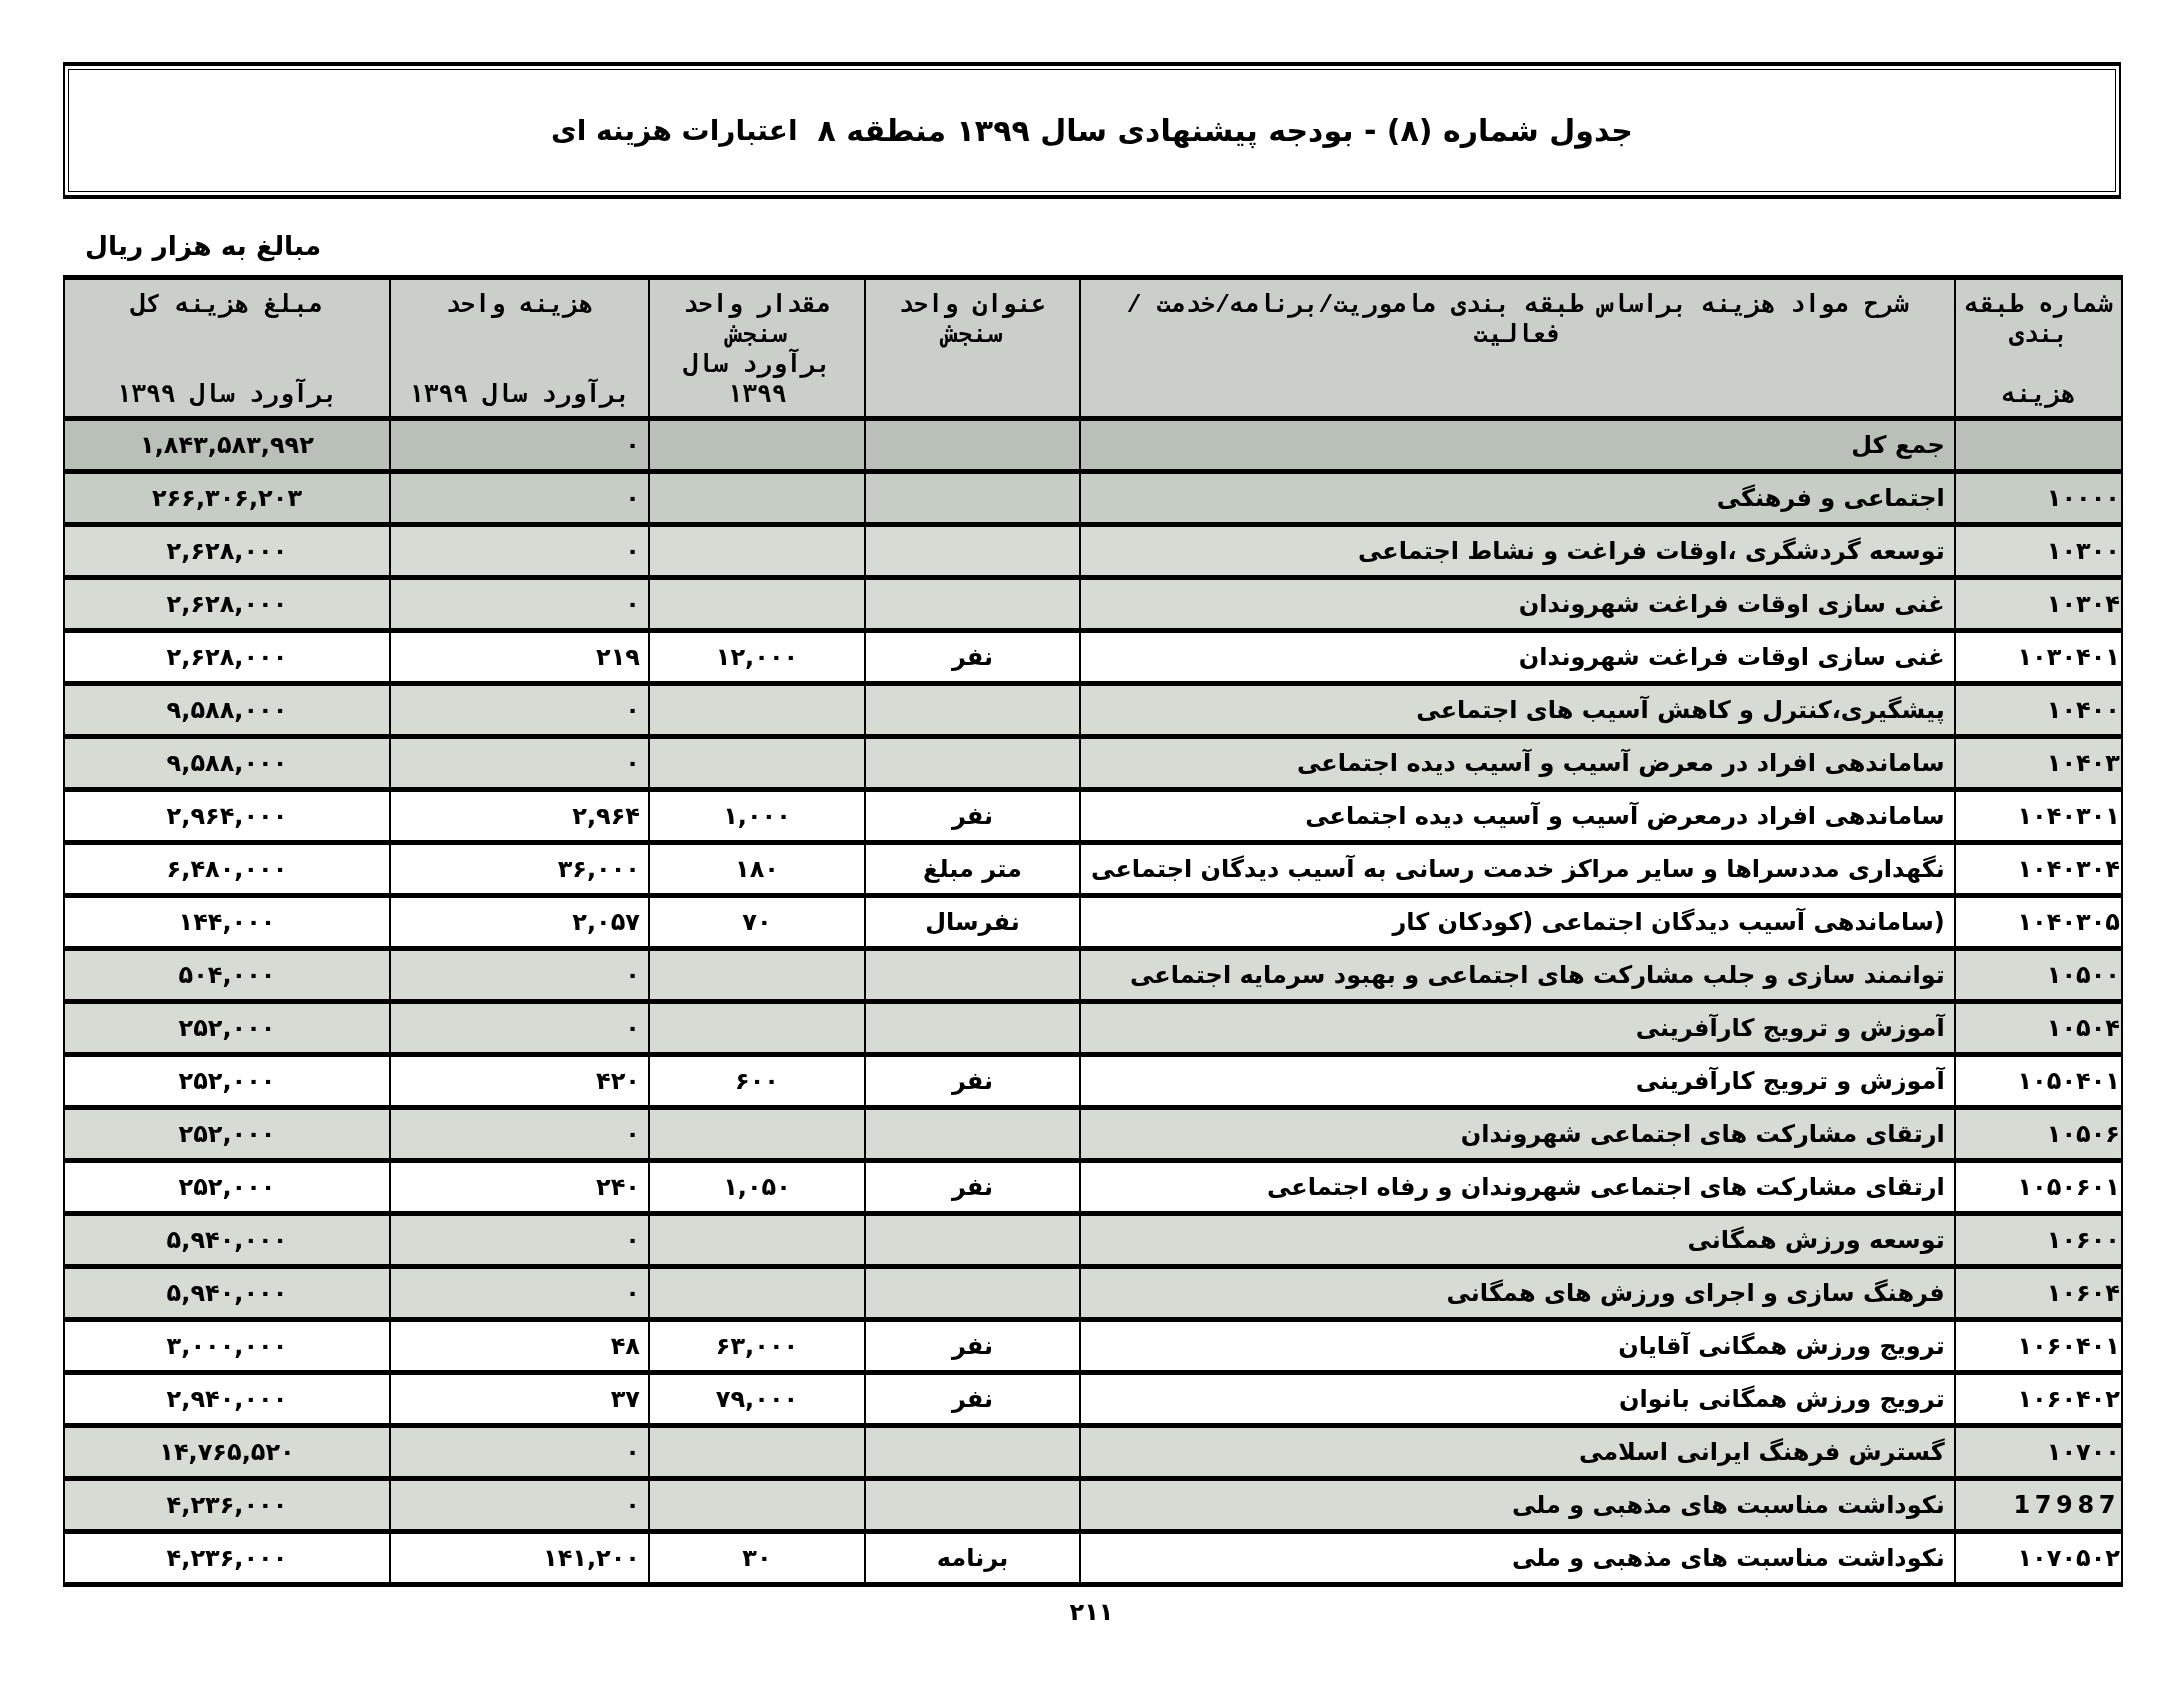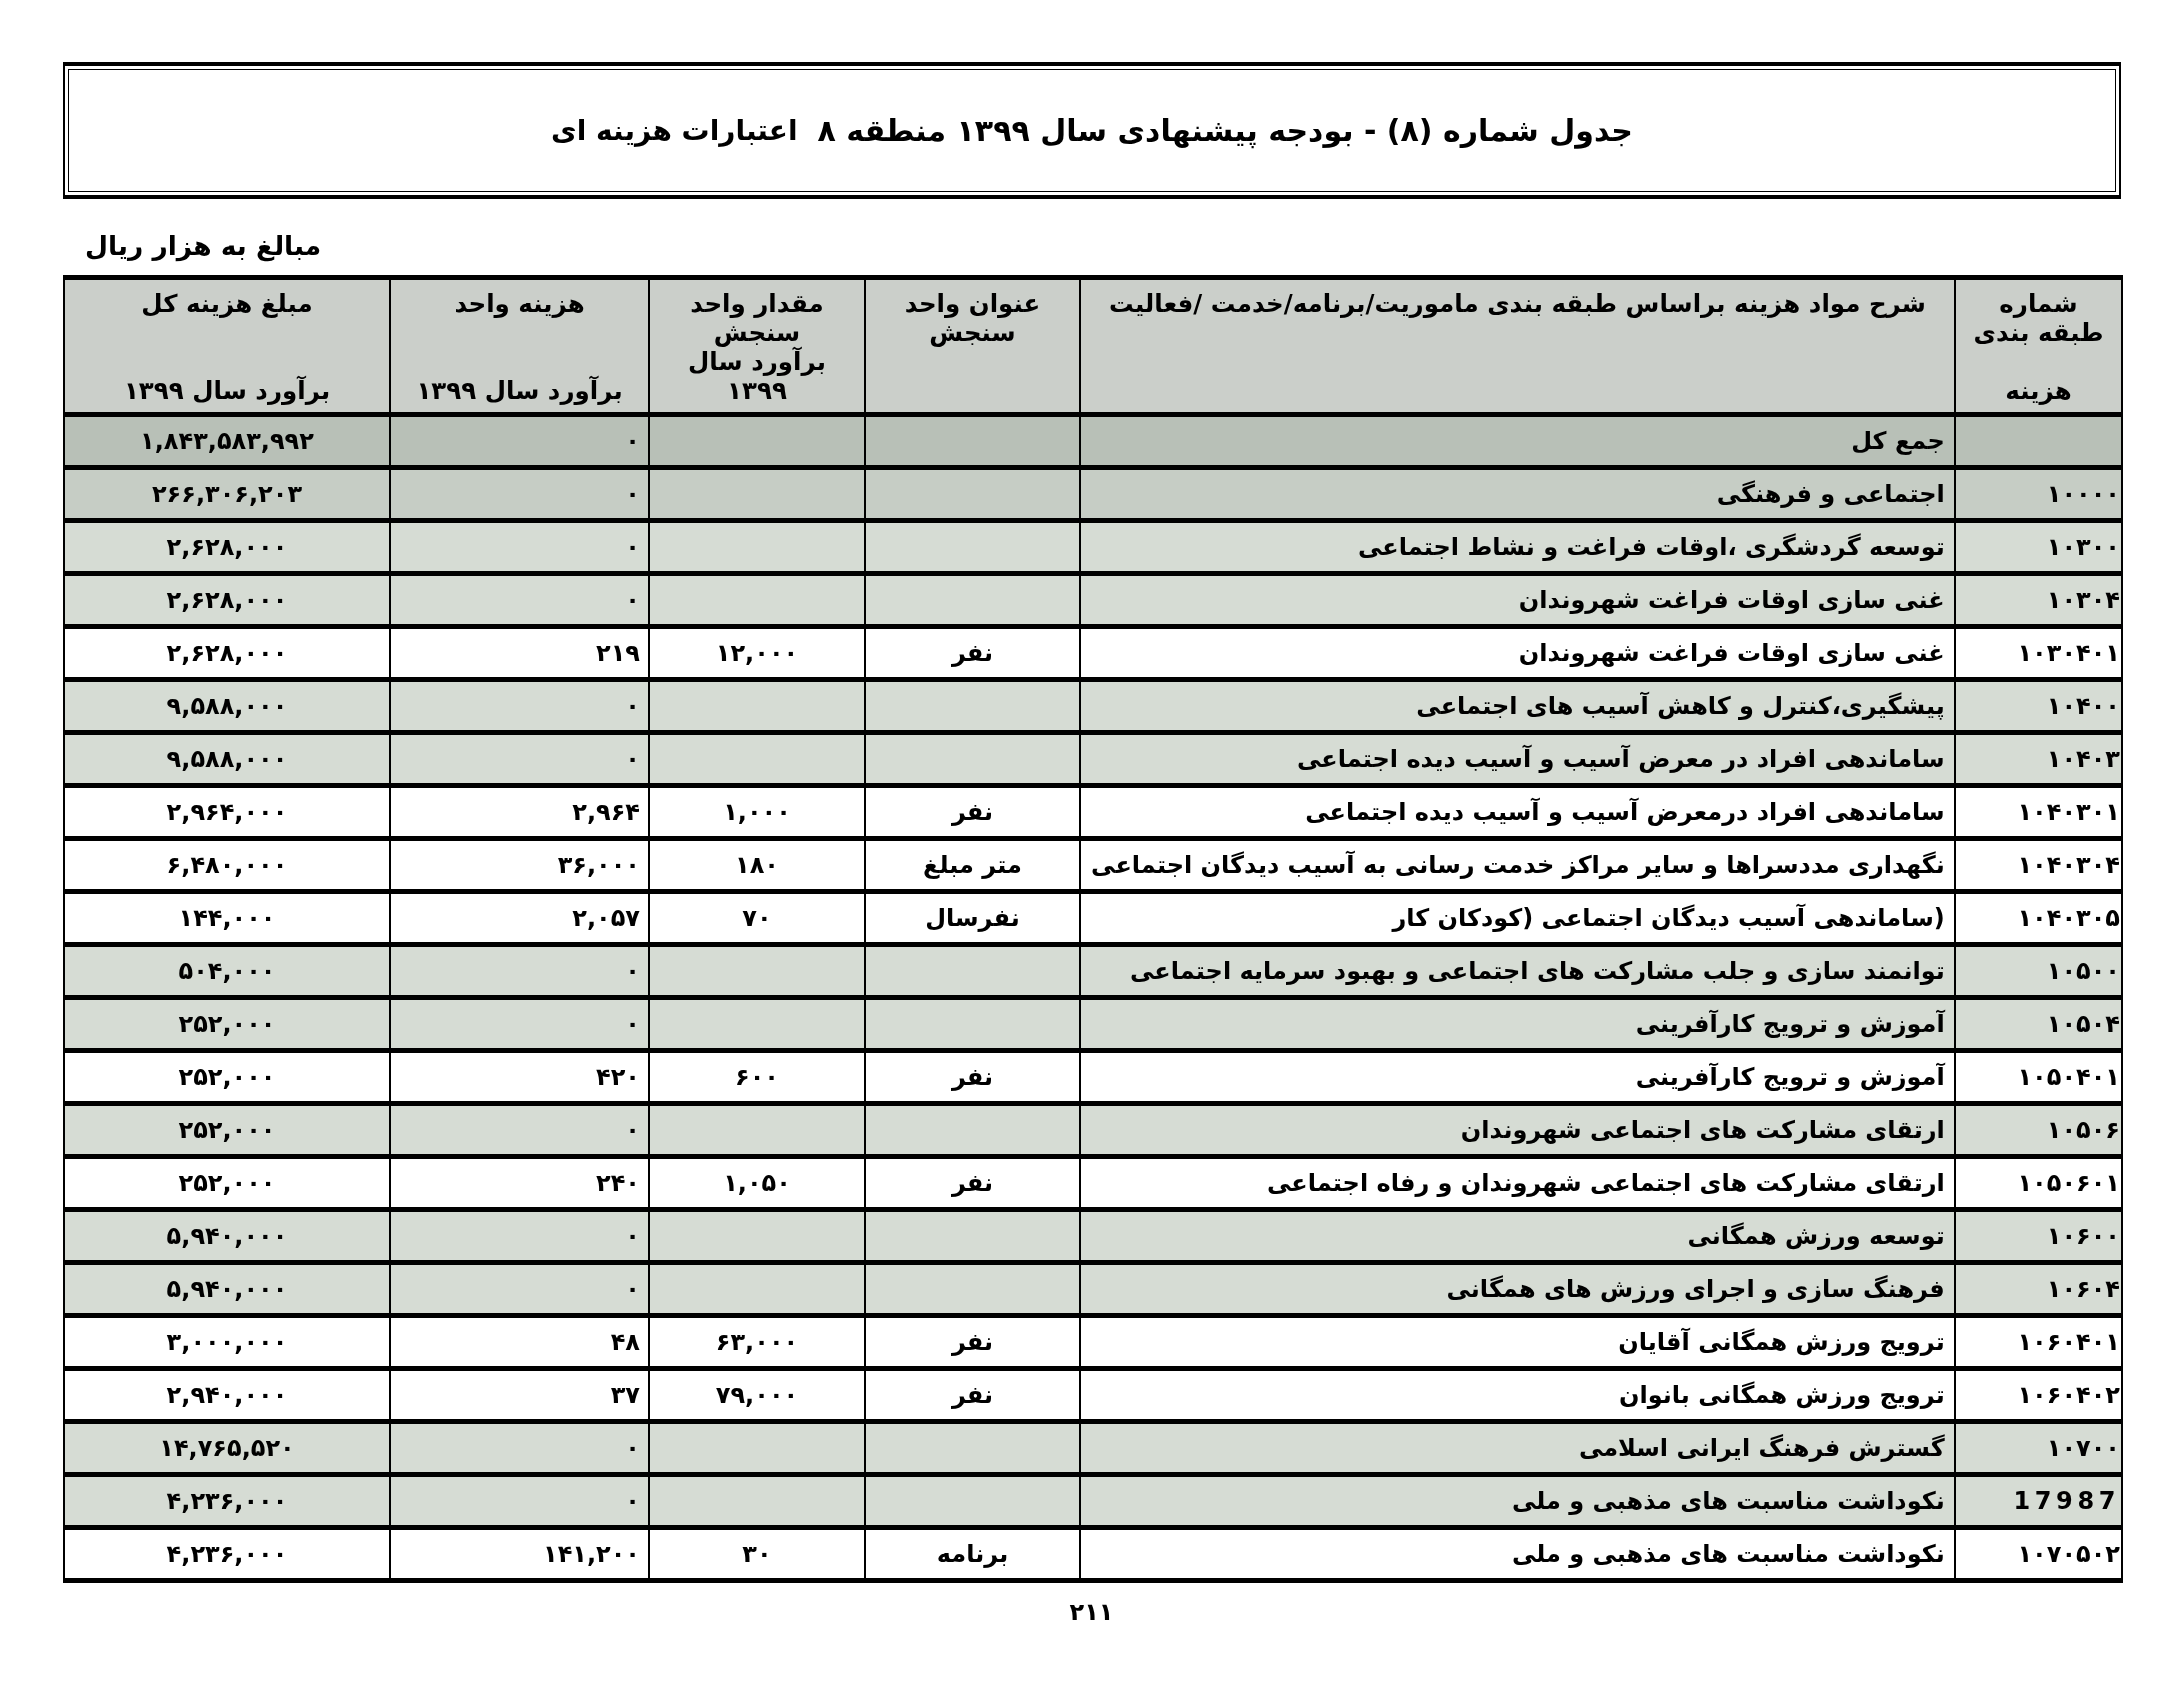--- a/index.html
+++ b/index.html
@@ -80,21 +80,21 @@
     font-size: 24.5px;
     padding: 9.3px 6.6px 6.6px 6.6px;
   }
   .h-wrap {
     display: flex;
     flex-direction: column;
     justify-content: space-between;
     align-items: center;
     height: 100%;
   }
-  .h-line { text-align: center; }
+  .h-line { text-align: center; font-family: Liberation Mono, monospace; }
 
   .budget-table tbody td {
     height: 53px;
     vertical-align: middle;
     font-size: 24px;
   }
   td.c-code  { text-align: right; letter-spacing: 4.6px; font-size: 22.5px; }
   td.c-desc  { text-align: right; padding: 0 9.3px; }
   td.c-unit  { text-align: center; }
   td.c-qty   { text-align: center; }

